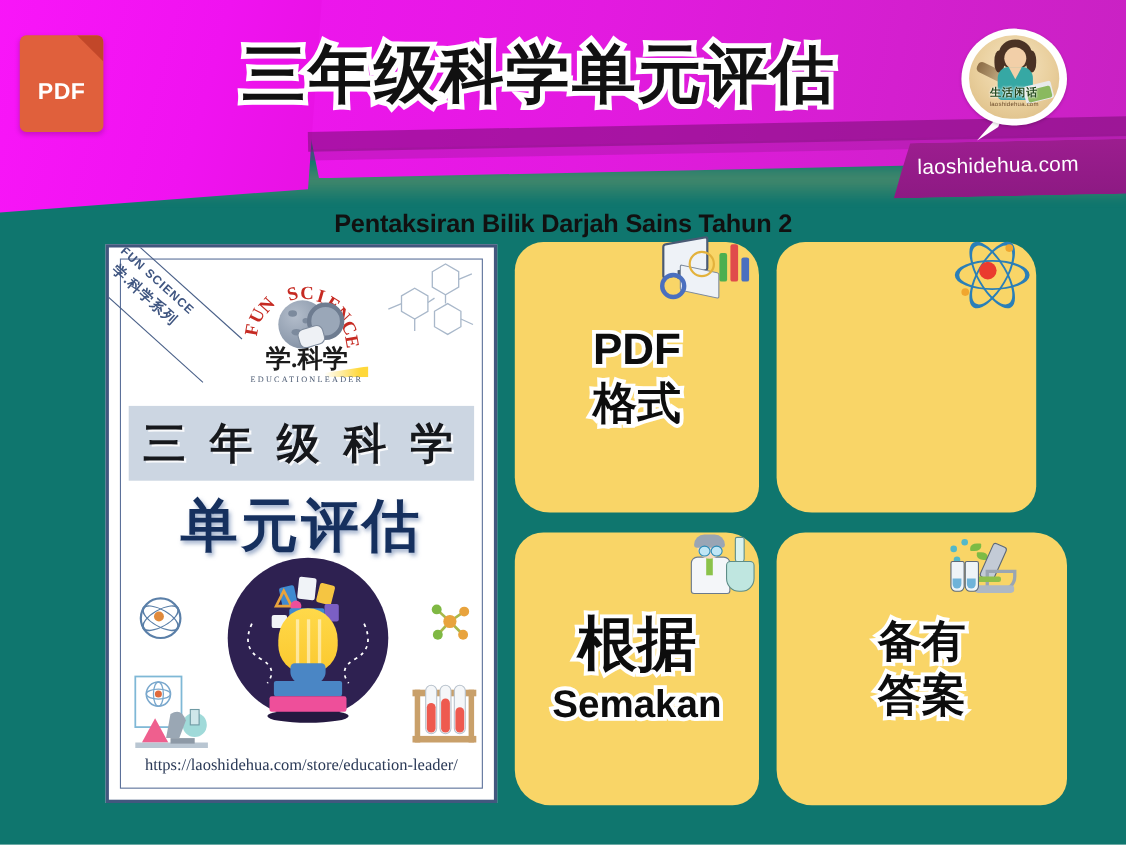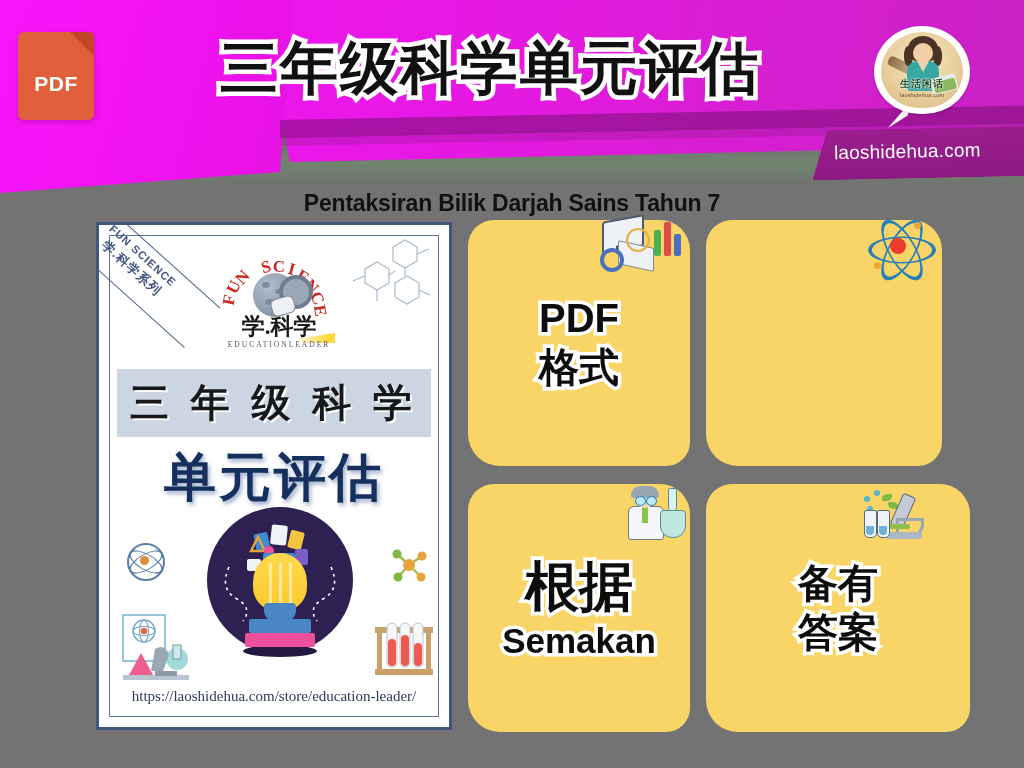--- a/index.html
+++ b/index.html
@@ -5,21 +5,21 @@
   html, body {
     margin: 0; padding: 0;
     width: 1024px; height: 768px;
     background: #ffffff;
     font-family: "Liberation Sans", "DejaVu Sans", sans-serif;
     overflow: hidden;
   }
   #page {
     position: relative;
     width: 1024px; height: 768px;
-    background: #737373;
+    background: #0f766e;
     overflow: hidden;
   }
 
   
   .header-wrap {
     position: absolute; left: 0; top: 0;
     width: 1024px; height: 190px;
   }
   .banner-shadow {
     position: absolute;
@@ -446,21 +446,21 @@
         <div class="logo-book2"></div>
         <div class="logo-zh">生活闲话</div>
         <div class="logo-url">laoshidehua.com</div>
       </div>
     </div>
 
     <div class="url-ribbon"></div>
     <div class="url-ribbon-text">laoshidehua.com</div>
   </div>
 
-  <div class="subtitle">Pentaksiran Bilik Darjah Sains Tahun 7</div>
+  <div class="subtitle">Pentaksiran Bilik Darjah Sains Tahun 2</div>
 
   <div class="cover">
     <div class="cover-inner-frame"></div>
 
     <div class="corner-ribbon">
       <div class="l1">FUN SCIENCE</div>
       <div class="l2">学.科学系列</div>
     </div>
 
     <svg width="100" height="86" style="position:absolute; right:14px; top:12px;">

